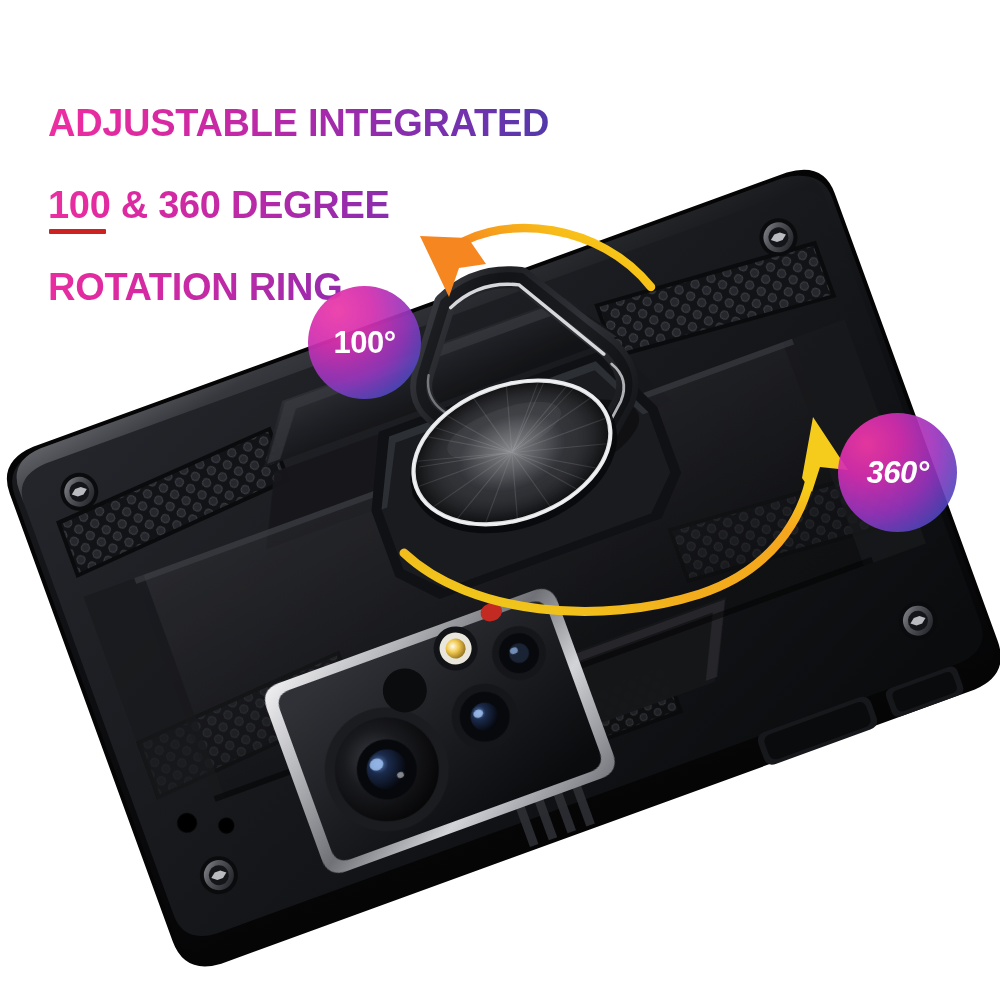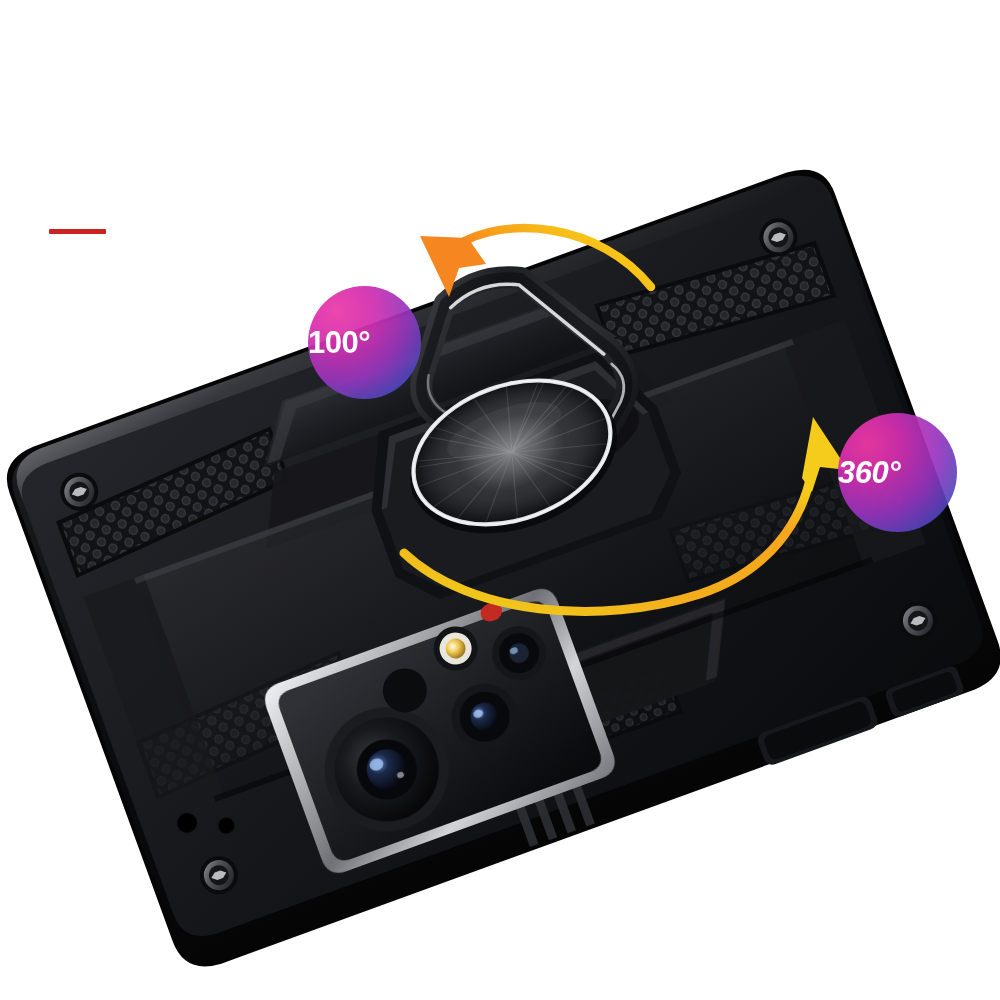--- a/index.html
+++ b/index.html
@@ -67,20 +67,21 @@
     height: 1000px;
   }
   #scene svg { display: block; }
 
   
   .badge {
     position: absolute;
     border-radius: 50%;
     display: flex;
     align-items: center;
+    justify-content: center;
     color: #ffffff;
     font-family: "Liberation Sans", sans-serif;
     font-weight: bold;
     letter-spacing: -0.5px;
     user-select: none;
   }
   .badge-100 {
     left: 308px;
     top: 286px;
     width: 113px;
@@ -474,20 +475,25 @@
       <g>
         <path d="M 404 553
                  C 470 615 600 626 700 594
                  C 770 571 803 520 812 470" fill="none" stroke="url(#gArrow2)" stroke-width="9" stroke-linecap="round"></path>
         <path d="M 802 478 L 813 417 L 848 470 L 820 467 L 812 492 Z" fill="#f5cb1c"></path>
       </g>
 
     </svg>
   </div>
 
+  <div class="headline">
+    <span class="hl-line">ADJUSTABLE INTEGRATED</span>
+    <span class="hl-line">100 &amp; 360 DEGREE</span>
+    <span class="hl-line">ROTATION RING</span>
+  </div>
   <div class="rule"></div>
 
   <div class="badge badge-100">
     <span>100°</span>
   </div>
   <div class="badge badge-360">
     <span>360°</span>
   </div>
 
 </div>

